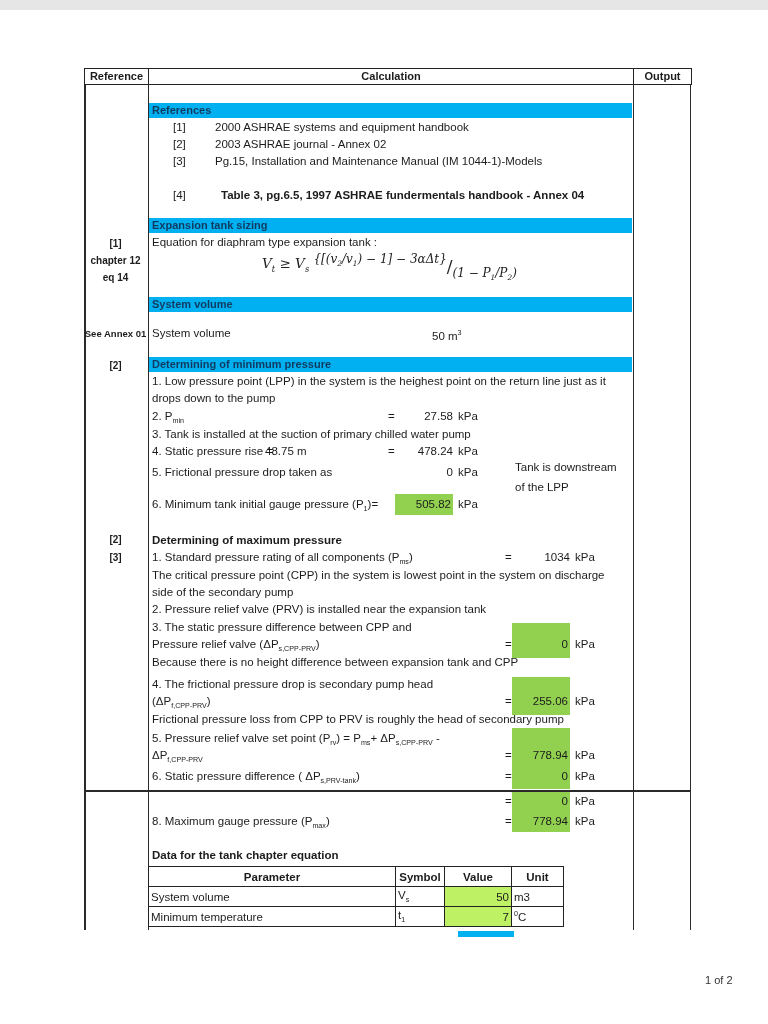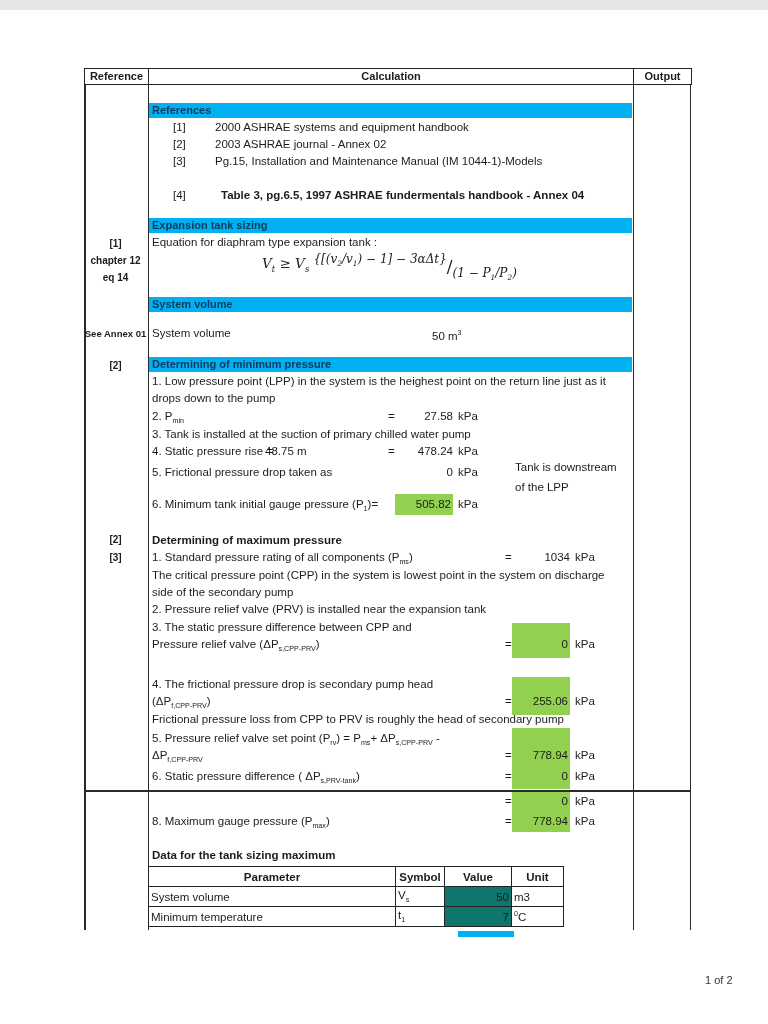--- a/index.html
+++ b/index.html
@@ -44,21 +44,21 @@
     font-family:"DejaVu Serif", serif; font-style:italic; font-size:13.5px; color:#222; }
   .eq-num   { font-size:12px; position:relative; top:-5px; }
   .eq-slash { font-size:17px; position:relative; top:4px; font-style:normal; }
   .eq-den   { font-size:12px; position:relative; top:9px; }
 
   .inner-table { position:absolute; left:64px; top:781px; width:415px;
     border-collapse:collapse; table-layout:fixed; }
   .inner-table td { border:1.5px solid #222; font-size:11.5px; height:20px;
     padding:0 2px; overflow:hidden; white-space:nowrap; }
   .inner-table .hd { font-weight:bold; text-align:center; }
-  .inner-table .cell-value { background:#0f766e; text-align:right; }
+  .inner-table .cell-value { background:#bef264; text-align:right; }
   .sliver { position:absolute; left:374px; top:846px; width:56px; height:6px; background:#00b0f0; }
 
   .footer { position:absolute; left:705px; top:974px; width:60px;
     font-size:11px; color:#333; }
 </style>
 </head>
 <body>
 
 <div class="page">
   <div class="scan-edge"></div>
@@ -144,20 +144,21 @@
       <div class="t" style="left:68px;top:500px;">side of the secondary pump</div>
 
       <div class="t" style="left:68px;top:517px;">2. Pressure relief valve (PRV) is installed near the expansion tank</div>
 
       <div class="gcell" style="left:428px;top:538px;height:35px;"></div>
       <div class="t" style="left:68px;top:535px;">3. The static pressure difference between CPP and</div>
       <div class="t" style="left:68px;top:552px;"><span>Pressure relief valve (ΔP</span><sub>s,CPP-PRV</sub><span>)</span></div>
       <div class="t" style="left:421px;top:552px;">=</div>
       <div class="t val" style="left:428px;top:552px;padding-right:2px;">0</div>
       <div class="t" style="left:491px;top:552px;">kPa</div>
+      <div class="t" style="left:68px;top:570px;">Because there is no height difference between expansion tank and CPP</div>
 
       <div class="gcell" style="left:428px;top:592px;height:38px;"></div>
       <div class="t" style="left:68px;top:592px;">4. The frictional pressure drop is secondary pump head</div>
       <div class="t" style="left:68px;top:609px;"><span>(ΔP</span><sub>f,CPP-PRV</sub><span>)</span></div>
       <div class="t" style="left:421px;top:609px;">=</div>
       <div class="t val" style="left:428px;top:609px;padding-right:2px;">255.06</div>
       <div class="t" style="left:491px;top:609px;">kPa</div>
       <div class="t" style="left:68px;top:627px;">Frictional pressure loss from CPP to PRV is roughly the head of secondary pump</div>
 
       <div class="gcell" style="left:428px;top:643px;height:40px;"></div>
@@ -177,21 +178,21 @@
       <div class="t" style="left:421px;top:709px;">=</div>
       <div class="t val" style="left:428px;top:709px;padding-right:2px;">0</div>
       <div class="t" style="left:491px;top:709px;">kPa</div>
 
       <div class="gcell" style="left:428px;top:727px;height:20px;"></div>
       <div class="t" style="left:68px;top:729px;"><span>8. Maximum gauge pressure (P</span><sub>max</sub><span>)</span></div>
       <div class="t" style="left:421px;top:729px;">=</div>
       <div class="t val" style="left:428px;top:729px;padding-right:2px;">778.94</div>
       <div class="t" style="left:491px;top:729px;">kPa</div>
 
-      <div class="t b" style="left:68px;top:763px;">Data for the tank sizing maximum</div>
+      <div class="t b" style="left:68px;top:763px;">Data for the tank chapter equation</div>
       <table class="inner-table">
         <colgroup>
             <col style="width:247px">
             <col style="width:49px">
             <col style="width:67px">
             <col style="width:52px">
           </colgroup>
         <tbody>
             <tr>
           <td class="hd">Parameter</td>

